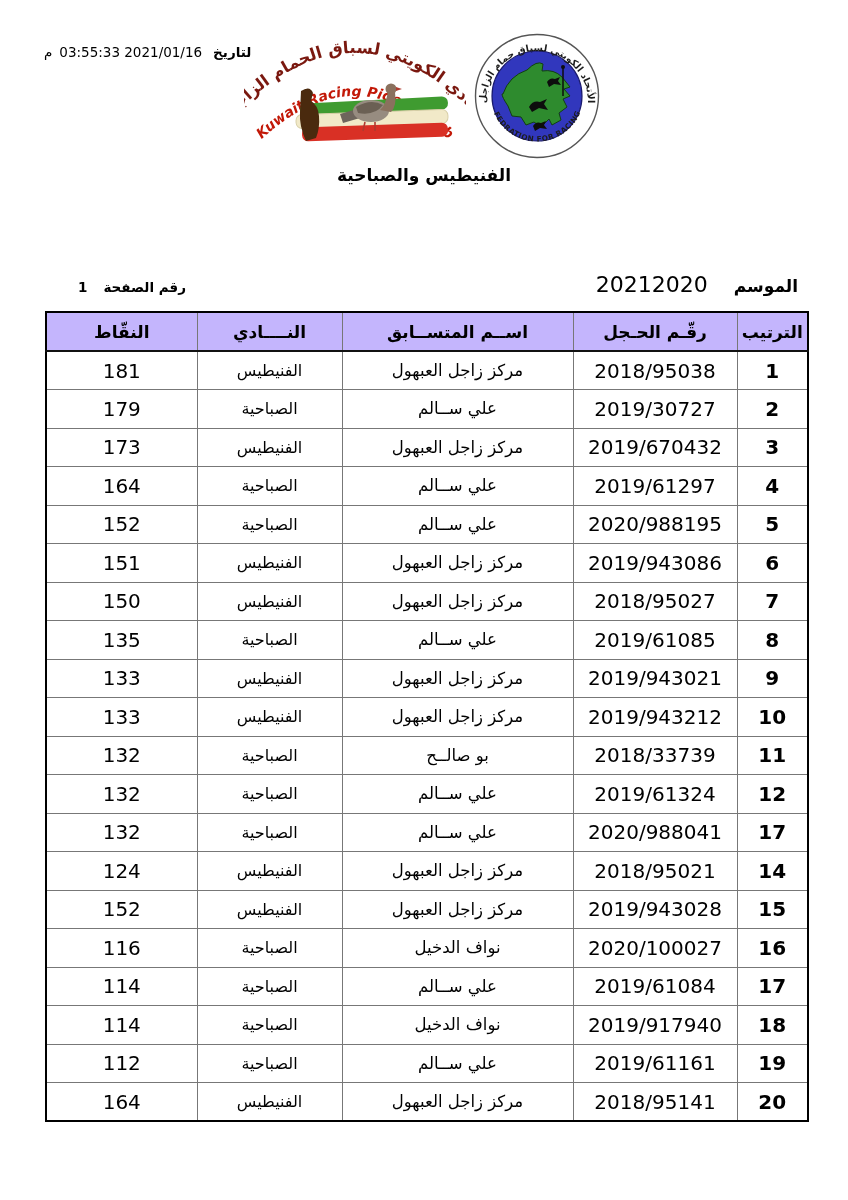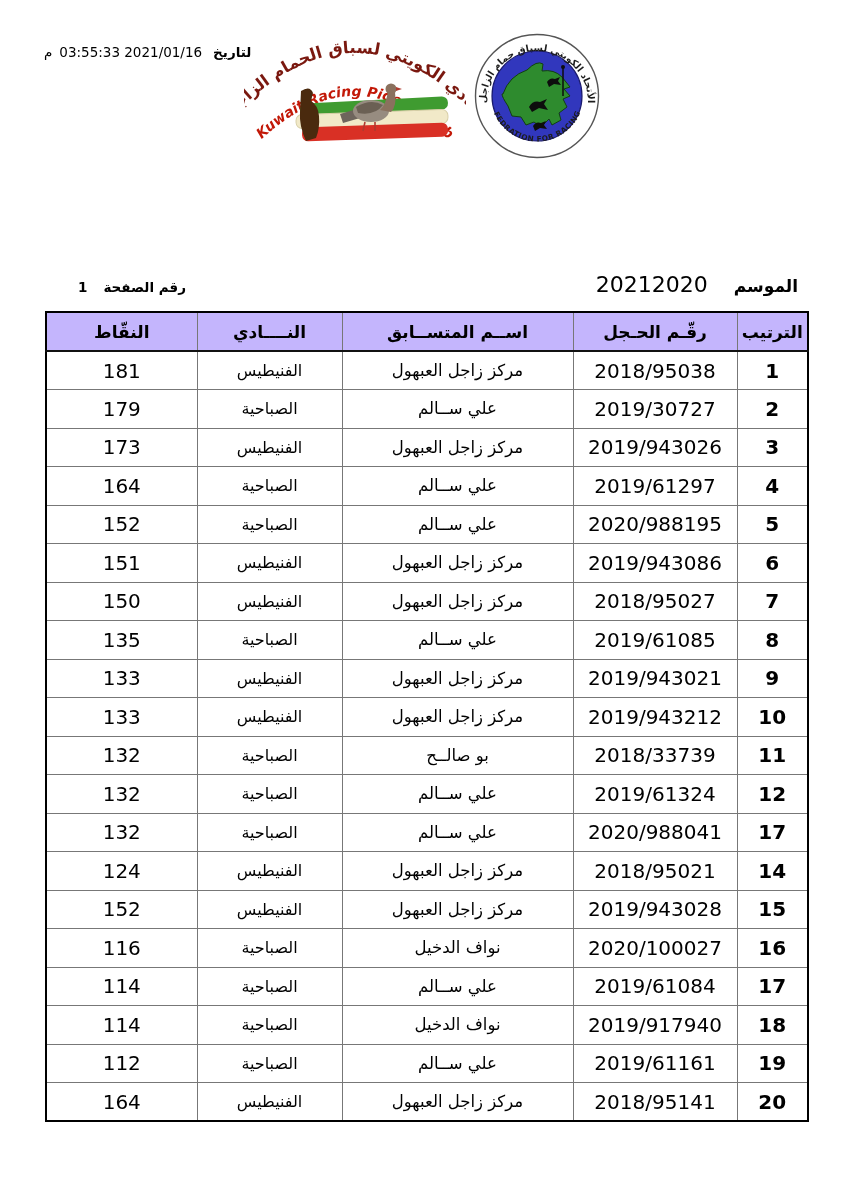--- a/index.html
+++ b/index.html
@@ -106,20 +106,21 @@
     <path d="M30,62 q6,-18 24,-24 q10,-10 16,-6 l-1,7 q12,-2 20,6 l8,10 -6,2 6,7 -7,3 4,8 -8,6 2,7 -9,5 -3,-6 -8,8 -7,-5 -8,3 -5,-8 -9,-1 -4,-10 q-6,-9 -6,-12 z" fill="#2e8b2e" stroke="#123f12" stroke-width="1"></path>
     <g fill="#0d0d0d">
       <path d="M56,75 q4,-7 11,-5 l7,-3 -3,5 4,6 -9,-2 -7,4 z"></path>
       <path d="M74,50 q3,-5 8,-3 l5,-2 -2,4 3,4 -7,-1 -5,3 z"></path>
       <path d="M60,94 q3,-5 8,-3 l5,-2 -2,4 3,4 -7,-1 -5,3 z"></path>
       <path d="M90,34 l0,30" stroke="#0d0d0d" stroke-width="1.5"></path>
       <circle cx="90" cy="35" r="2"></circle>
     </g>
   </svg>
 
+  <div class="subtitle">الفنيطيس والصباحية</div>
 
   <div class="season">
     <span class="season-label">الموسم</span>
     <span class="season-value">20212020</span>
   </div>
   <div class="pageno">
     <span>رقم الصفحة</span>
     <span>1</span>
   </div>
 
@@ -150,21 +151,21 @@
         </tr>
         <tr>
           <td class="cell-rank">2</td>
           <td class="cell-ring">2019/30727</td>
           <td class="cell-name">علي ســالم</td>
           <td class="cell-club">الصباحية</td>
           <td class="cell-points">179</td>
         </tr>
         <tr>
           <td class="cell-rank">3</td>
-          <td class="cell-ring">2019/943026</td>
+          <td class="cell-ring">2019/670432</td>
           <td class="cell-name">مركز زاجل العبهول</td>
           <td class="cell-club">الفنيطيس</td>
           <td class="cell-points">173</td>
         </tr>
         <tr>
           <td class="cell-rank">4</td>
           <td class="cell-ring">2019/61297</td>
           <td class="cell-name">علي ســالم</td>
           <td class="cell-club">الصباحية</td>
           <td class="cell-points">164</td>

